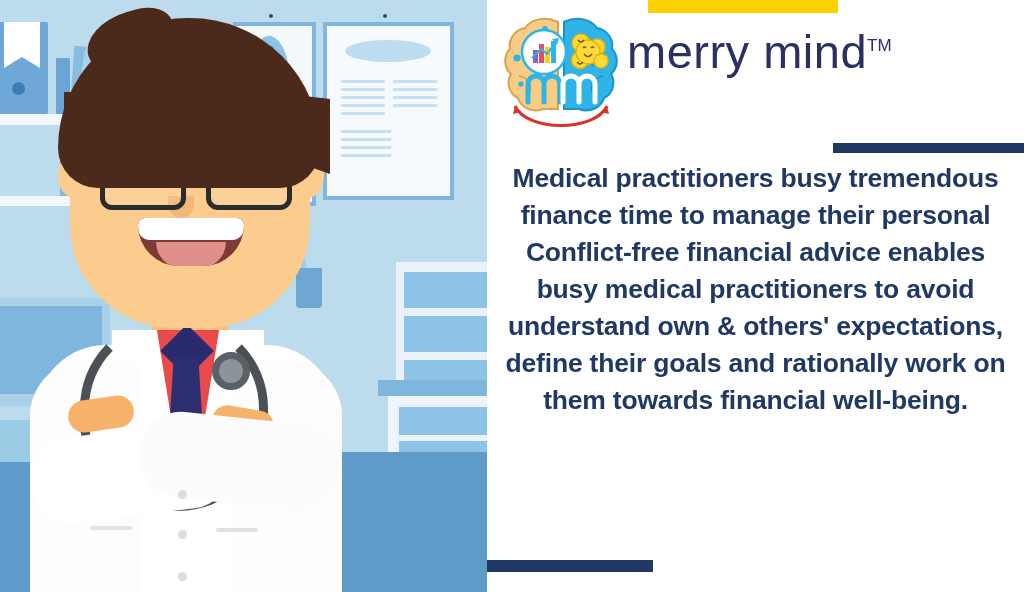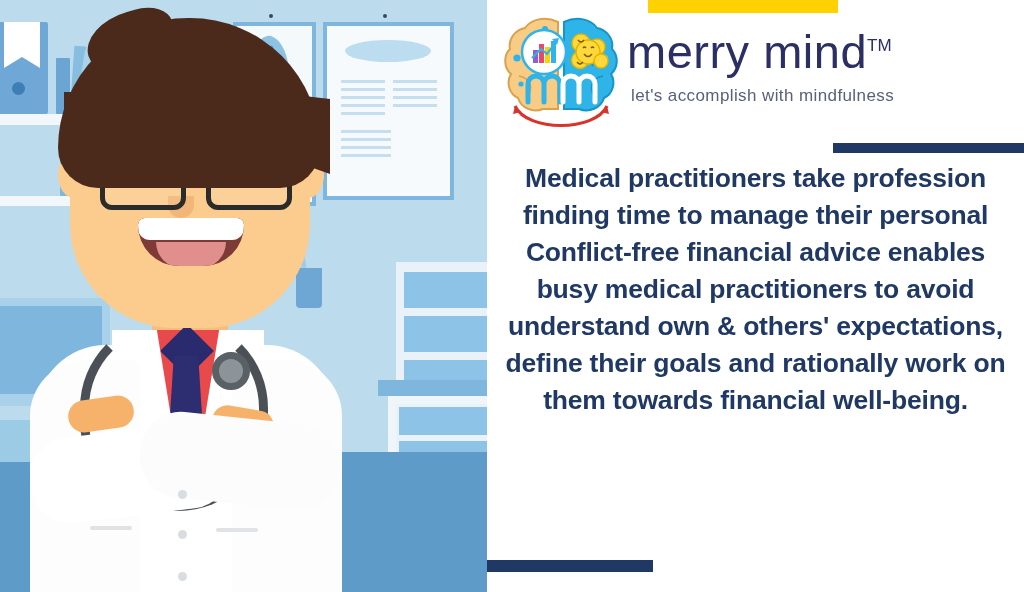--- a/index.html
+++ b/index.html
@@ -326,26 +326,25 @@
 
           <path d="M27 88 v-18 a8 8 0 0 1 16 0 v18 M43 70 a8 8 0 0 1 16 0 v18" fill="none" stroke="#2eb4e8" stroke-width="5" stroke-linecap="round"></path>
           <path d="M62 88 v-18 a8 8 0 0 1 16 0 v18 M78 70 a8 8 0 0 1 16 0 v18" fill="none" stroke="#ffffff" stroke-width="5" stroke-linecap="round"></path>
 
           <path d="M14 92 C26 118 94 118 106 92" fill="none" stroke="#d9342b" stroke-width="3"></path>
           <path d="M14 92 l-2 8 l8 -2 Z" fill="#d9342b"></path>
           <path d="M106 92 l2 8 l-8 -2 Z" fill="#d9342b"></path>
         </svg>
       </div>
       <div class="wordmark"><span>merry mind</span><span class="tm">TM</span></div>
-      <div class="tagline">let's accomplish with mindfulness</div>
     </div>
 
     <div id="copy">
-      <span class="ln">Medical practitioners take profession</span>
-      <span class="ln">finding time to manage their personal</span>
+      <span class="ln">Medical practitioners busy tremendous</span>
+      <span class="ln">finance time to manage their personal</span>
       <span class="ln">Conflict-free financial advice enables</span>
       <span class="ln">busy medical practitioners to avoid</span>
       <span class="ln">understand own &amp; others' expectations,</span>
       <span class="ln">define their goals and rationally work on</span>
       <span class="ln">them towards financial well-being.</span>
     </div>
 
   </div>
 </div>
 

